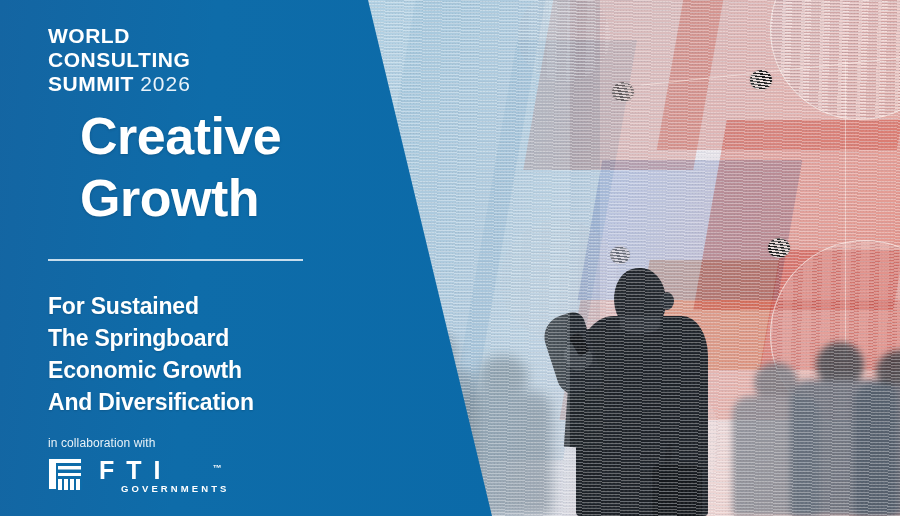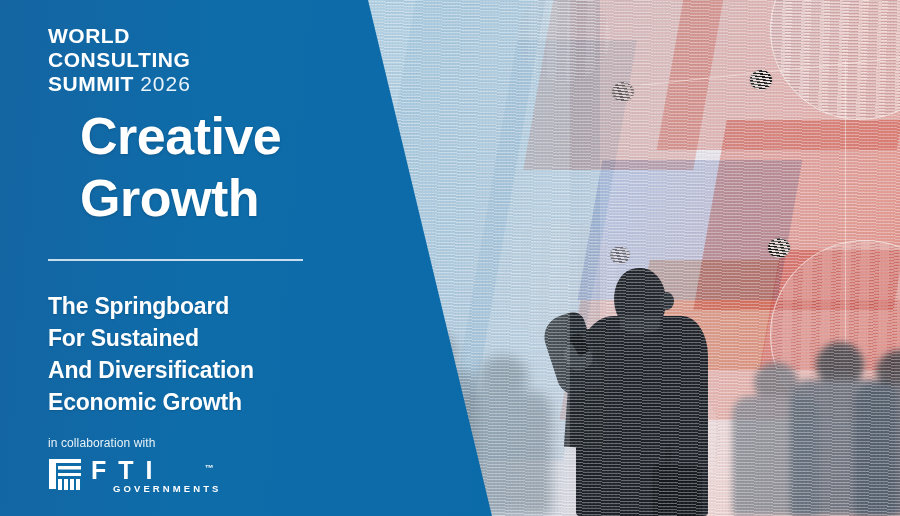--- a/index.html
+++ b/index.html
@@ -210,21 +210,21 @@
     white-space:nowrap;
   }
 
   .collab {
     position:absolute; left:0; top:436px;
     font-size:12px; font-weight:300; color:#e9f2f8; letter-spacing:.1px;
   }
 
   .fti {
     position:absolute; left:0; top:458px;
-    display:flex; align-items:center; gap:9px;
+    display:flex; align-items:center; gap:17px;
   }
   .fti-mark { width:34px; height:32px; display:block; }
   .fti-words { position:relative; height:32px; }
   .fti-letters {
     font-size:25px; font-weight:bold; letter-spacing:12px; color:#fff;
     line-height:24px; position:relative;
   }
   .fti-tm {
     position:absolute; right:-4px; top:-2px;
     font-size:9px; font-weight:bold; color:#fff;
@@ -332,24 +332,24 @@
     </div>
 
     <div class="title">
       <div>Creative</div>
       <div>Growth</div>
     </div>
 
     <div class="rule"></div>
 
     <div class="sub">
+      <div>For Sustained</div>
       <div>The Springboard</div>
-      <div>For Sustained</div>
+      <div>Economic Growth</div>
       <div>And Diversification</div>
-      <div>Economic Growth</div>
     </div>
 
     <div class="collab">in collaboration with</div>
 
     <div class="fti">
       <svg class="fti-mark" viewBox="0 0 34 32">
         <rect x="0" y="0" width="34" height="32" fill="#0e6ca9"></rect>
         <rect x="1" y="1" width="7" height="30" fill="#ffffff"></rect>
         <rect x="1" y="1" width="32" height="4" fill="#ffffff"></rect>
         <rect x="10" y="8" width="23" height="3.5" fill="#ffffff"></rect>

